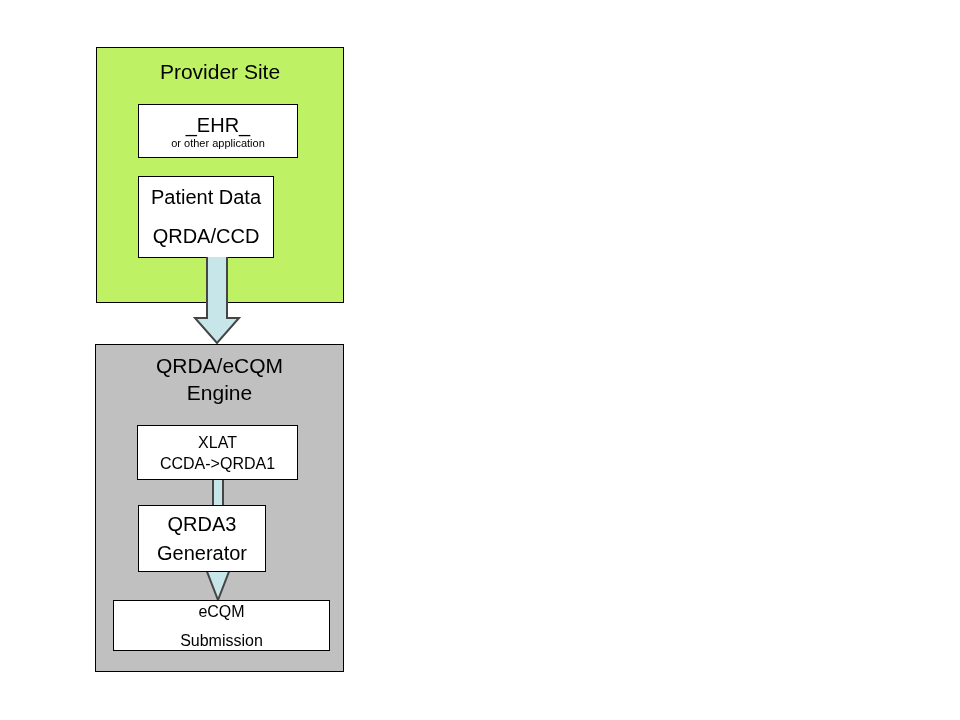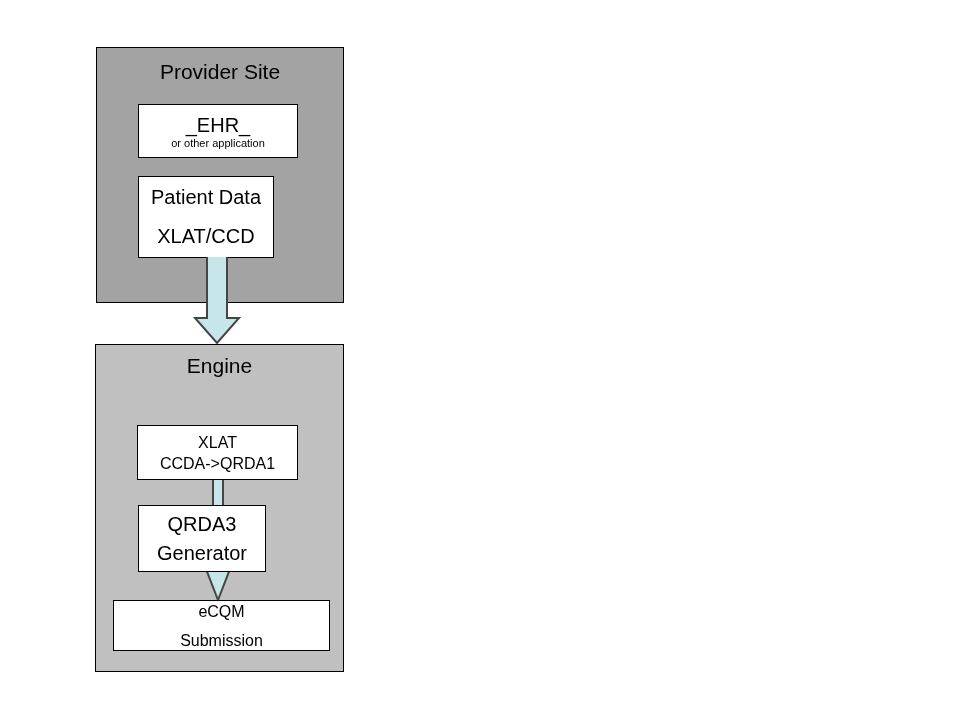--- a/index.html
+++ b/index.html
@@ -20,21 +20,21 @@
   .group {
     position: absolute;
     border: 1px solid #000000;
     box-sizing: border-box;
   }
   .group-provider {
     left: 96px;
     top: 47px;
     width: 248px;
     height: 256px;
-    background: #a3a3a3;
+    background: #bef264;
   }
   .group-engine {
     left: 95px;
     top: 344px;
     width: 249px;
     height: 328px;
     background: #c0c0c0;
   }
   .group-title {
     position: absolute;
@@ -138,26 +138,27 @@
   <div class="group group-provider">
     <div class="group-title">Provider Site</div>
 
     <div class="node node-ehr">
       <div class="big">_EHR_</div>
       <div class="small">or other application</div>
     </div>
 
     <div class="node node-patient">
       <div>Patient Data</div>
-      <div>XLAT/CCD</div>
+      <div>QRDA/CCD</div>
     </div>
   </div>
 
   <div class="group group-engine">
     <div class="group-title">
+      <div>QRDA/eCQM</div>
       <div>Engine</div>
     </div>
 
     <div class="connector-rect"></div>
 
     <svg class="arrowhead-svg" viewBox="0 0 28 30" xmlns="http://www.w3.org/2000/svg">
       <polygon points="2,-2 26,-2 14,29" fill="#c7e6e9" stroke="#454545" stroke-width="2"></polygon>
     </svg>
 
     <div class="node node-xlat">

